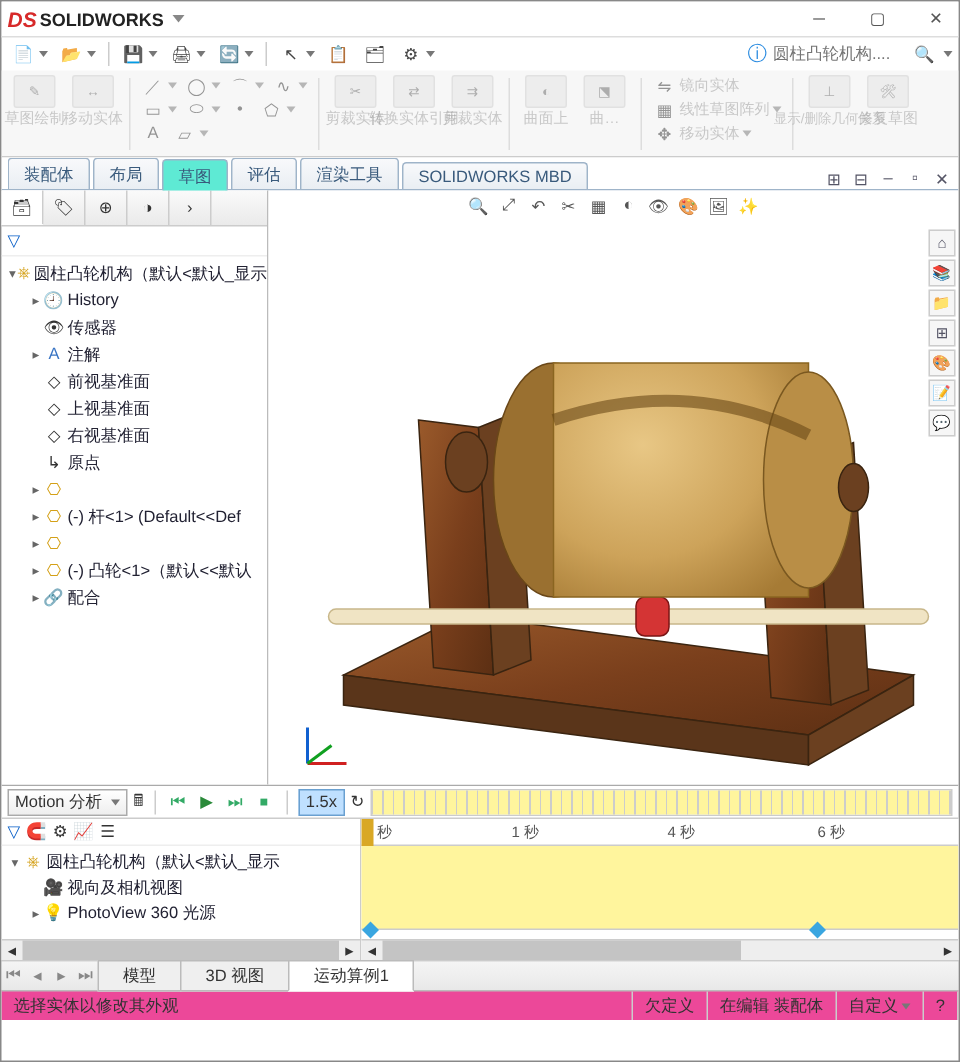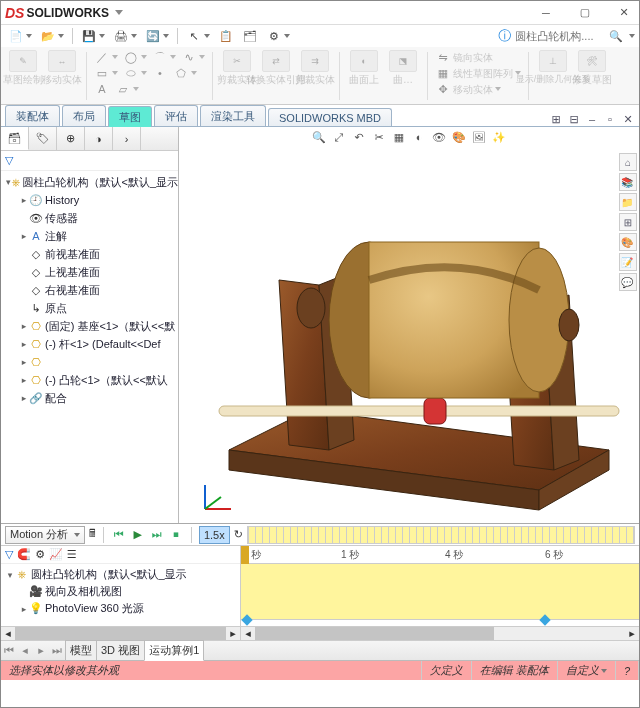--- a/index.html
+++ b/index.html
@@ -65,23 +65,23 @@
   .mb-tree .tree-item { height:17px;}
   .mb-right { flex:1; position:relative; background:#fff;}
   .mb-right .ruler { height:18px; background:#fff; border-bottom:1px solid #ccc; position:relative;}
   .mb-right .track { height:56px; background:#fff59d; border-bottom:1px solid #ccc; position:relative;}
   .mb-right .diamond { position:absolute; width:8px;height:8px; background:#3aa6e0; transform:rotate(45deg); top:70px;}
   .lr-scroll { height:14px; background:#eee; border-top:1px solid #ccc; display:flex;}
   .lr-scroll .thumb { background:#c4c4c4; height:100%;}
   .bottom-tabs { display:flex; align-items:center; height:20px; background:linear-gradient(#f5f5f5,#e8e8e8); border-top:1px solid #ccc; font-size:11px;}
   .bt-arrows { display:flex;}
   .bt-arrows span { width:16px; text-align:center; color:#888;}
-  .btab { padding:2px 4px; border:1px solid #bbb; background:#efefef; margin-right:-1px;}
+  .btab { padding:2px 16px; border:1px solid #bbb; background:#efefef; margin-right:-1px;}
   .btab.active { background:#fff; border-bottom:1px solid #fff;}
-  .status { display:flex; align-items:center; height:20px; border-top:1px solid #bbb; font-size:11px; background:#fca5a5;font-style:italic;}
+  .status { display:flex; align-items:center; height:20px; border-top:1px solid #bbb; font-size:11px; background:#ec4899;}
   .status .cell { padding:0 8px; border-right:1px solid #ccc; height:100%; display:flex;align-items:center;}
   .status .flex1 { flex:1;}
   svg { display:block; }
 </style>
 </head>
 <body>
 
 <div class="title-bar">
   <div class="logo">
     <span class="ds">DS</span>
@@ -318,21 +318,20 @@
           <span class="tlabel">右视基准面</span>
         </div>
       <div class="tree-item tree-ind1">
           <span class="twisty"></span>
           <span class="ticon">↳</span>
           <span class="tlabel">原点</span>
         </div>
       <div class="tree-item tree-ind1">
           <span class="twisty">▸</span>
           <span class="ticon" style="color:#d4a017">⎔</span>
-          <span class="tlabel">(固定) 基座&lt;1&gt;（默认&lt;&lt;默</span>
         </div>
       <div class="tree-item tree-ind1">
           <span class="twisty">▸</span>
           <span class="ticon" style="color:#d4a017">⎔</span>
           <span class="tlabel">(-) 杆&lt;1&gt; (Default&lt;&lt;Def</span>
         </div>
       <div class="tree-item tree-ind1">
           <span class="twisty">▸</span>
           <span class="ticon" style="color:#d4a017">⎔</span>
         </div>

